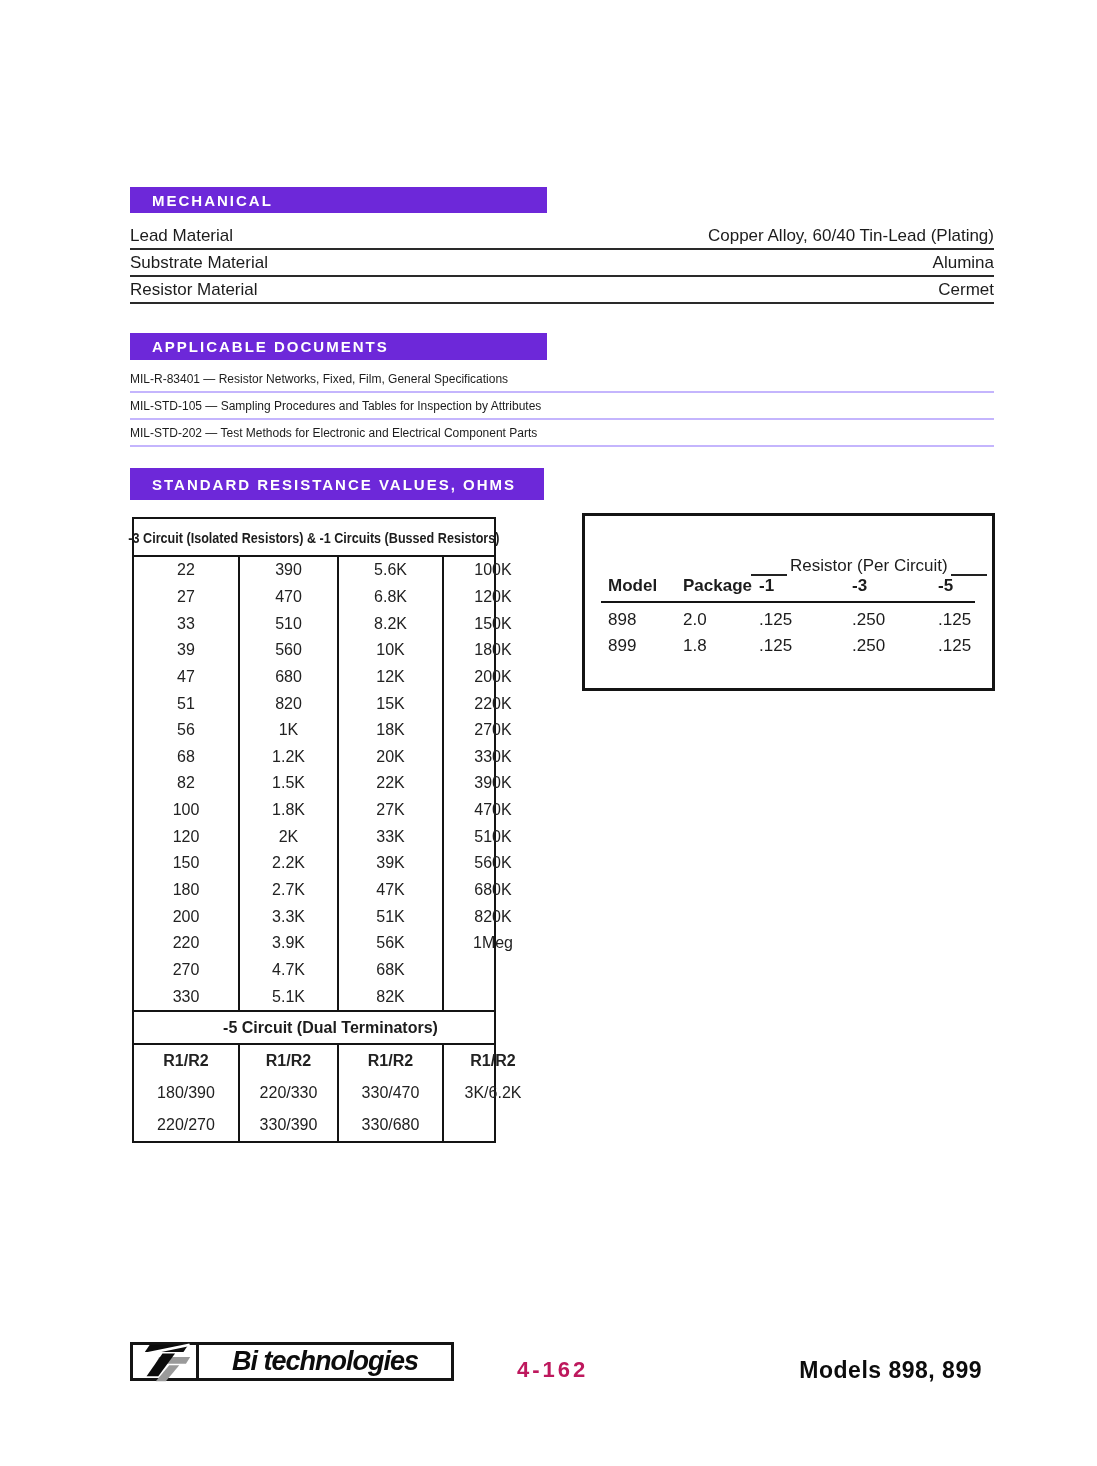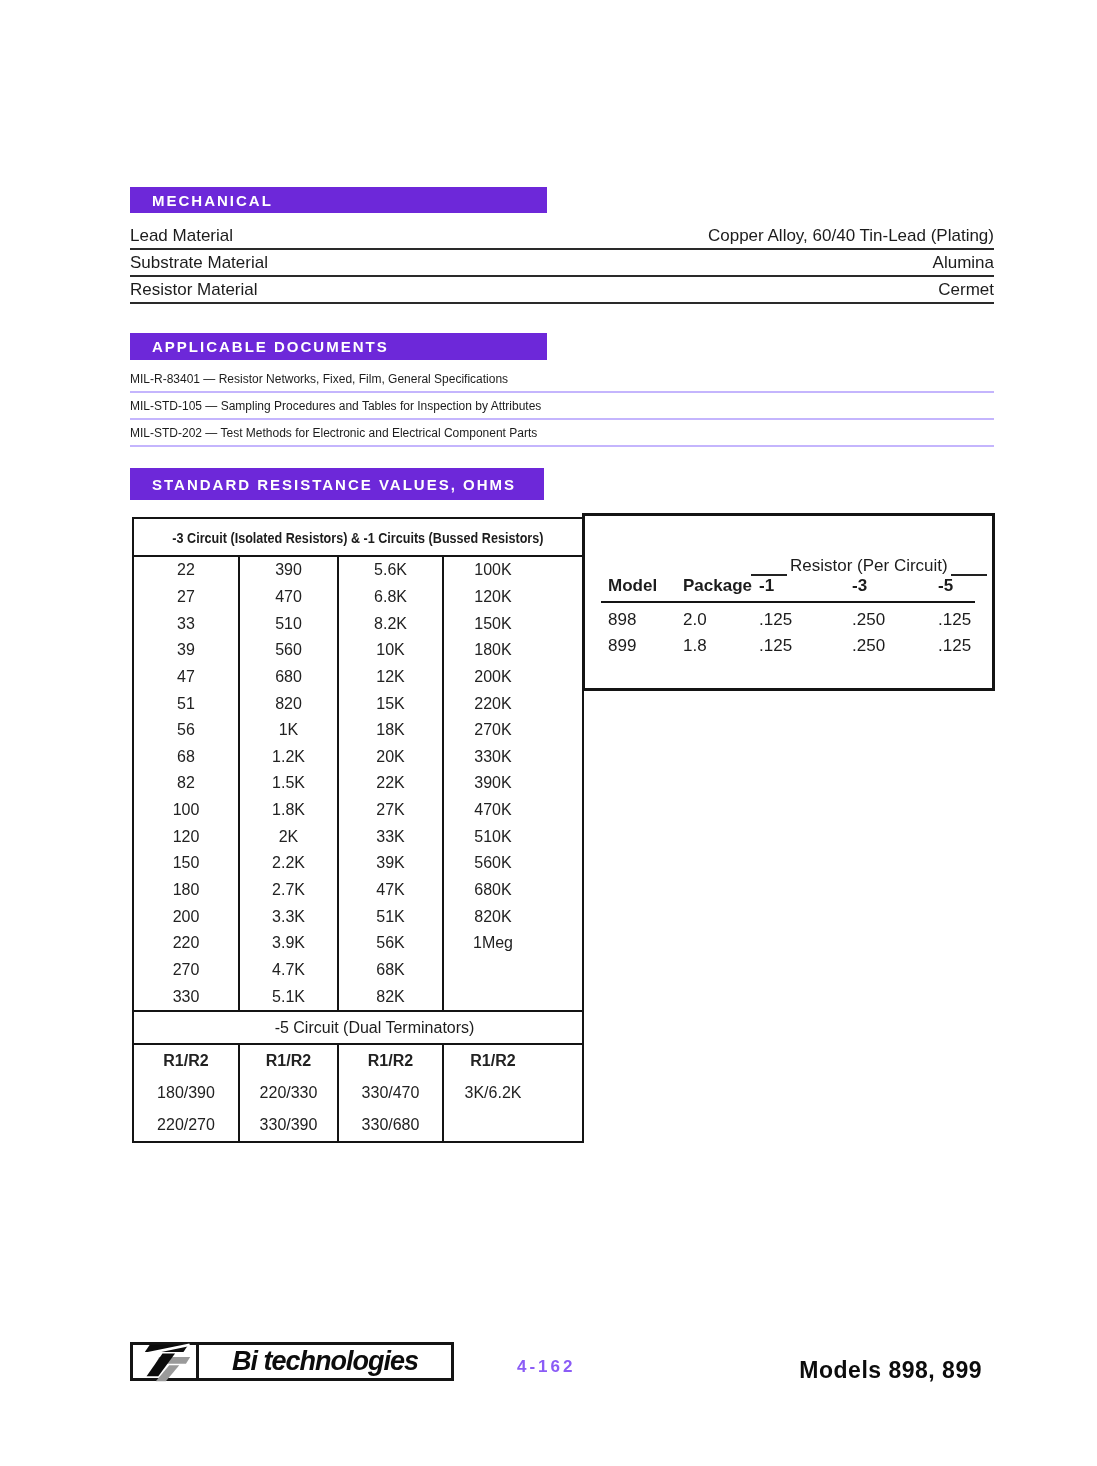--- a/index.html
+++ b/index.html
@@ -30,21 +30,21 @@
 
   
   .doc-list{position:absolute;left:130px;top:366px;width:864px;}
   .doc-item{
     height:25px;border-bottom:2px solid #c4b5fd;
     display:flex;align-items:center;font-size:12px;white-space:nowrap;
   }
 
   
   .res-table{
-    position:absolute;left:132px;top:517px;width:452px;
+    position:absolute;left:132px;top:517px;width:364px;
     border:2px solid #141414;box-sizing:border-box;background:#fff;
   }
   .res-header{
     height:36px;border-bottom:2px solid #141414;
     display:flex;align-items:center;justify-content:center;
   }
   .res-header span{
     font-weight:700;font-size:15px;white-space:nowrap;
     transform:scaleX(0.84);transform-origin:center;
   }
@@ -59,21 +59,21 @@
     grid-template-rows:repeat(3,1fr);
   }
   .cell{
     display:flex;align-items:center;justify-content:center;
     font-size:16px;color:#222;box-sizing:border-box;
   }
   .cell.c0,.cell.c1,.cell.c2{border-right:2px solid #141414;}
   .cell.hd{font-weight:700;}
   .dual-band{
     height:31px;border-top:2px solid #141414;border-bottom:2px solid #141414;
-    line-height:31px;text-align:center;font-weight:400;font-size:16px;padding-left:33px;
+    line-height:31px;text-align:center;font-weight:700;font-size:16px;padding-left:33px;
   }
 
   
   .power-box{
     position:absolute;left:582px;top:513px;width:413px;height:178px;
     border:3px solid #141414;box-sizing:border-box;background:#fff;
   }
   .pd-span{
     position:absolute;top:40px;left:166px;display:flex;align-items:flex-end;gap:3px;
     font-size:17px;white-space:nowrap;
@@ -96,21 +96,21 @@
     width:66px;border-right:3px solid #141414;box-sizing:border-box;
     display:flex;align-items:center;justify-content:center;
   }
   .logo-text{
     flex:1;display:flex;align-items:center;justify-content:center;
     font-weight:700;font-style:italic;font-size:27px;letter-spacing:-1px;
     color:#0c0c0c;white-space:nowrap;
   }
   .page-number{
     position:absolute;left:517px;top:1357px;
-    font-weight:700;font-size:17px;letter-spacing:3px;color:#8b5cf6;
+    font-weight:700;font-size:22px;letter-spacing:3px;color:#be185d;
   }
   .footer-models{
     position:absolute;right:115px;top:1357px;
     font-weight:700;font-size:23px;letter-spacing:0.5px;color:#0c0c0c;white-space:nowrap;
   }
 </style>
 </head>
 <body>
 
 <div class="page">

